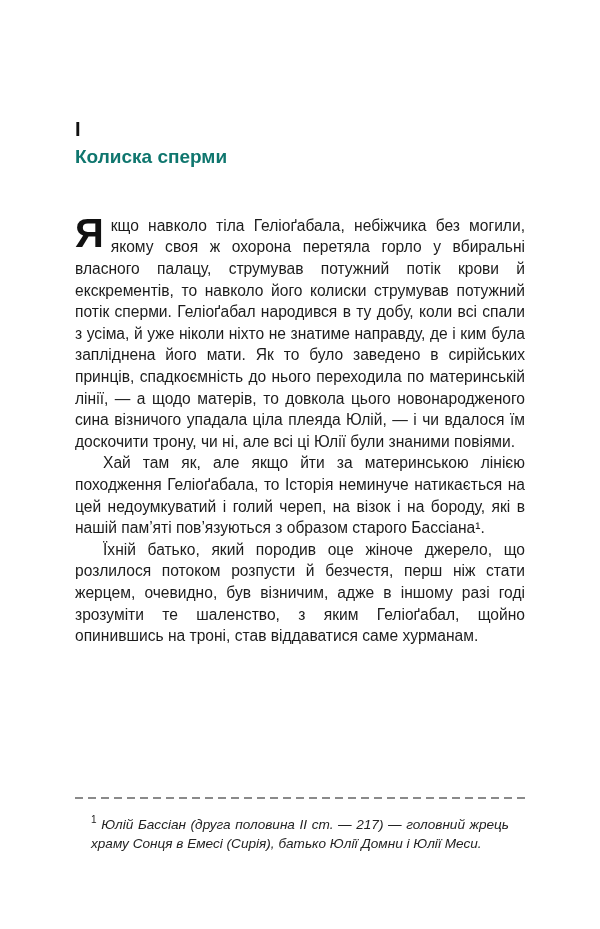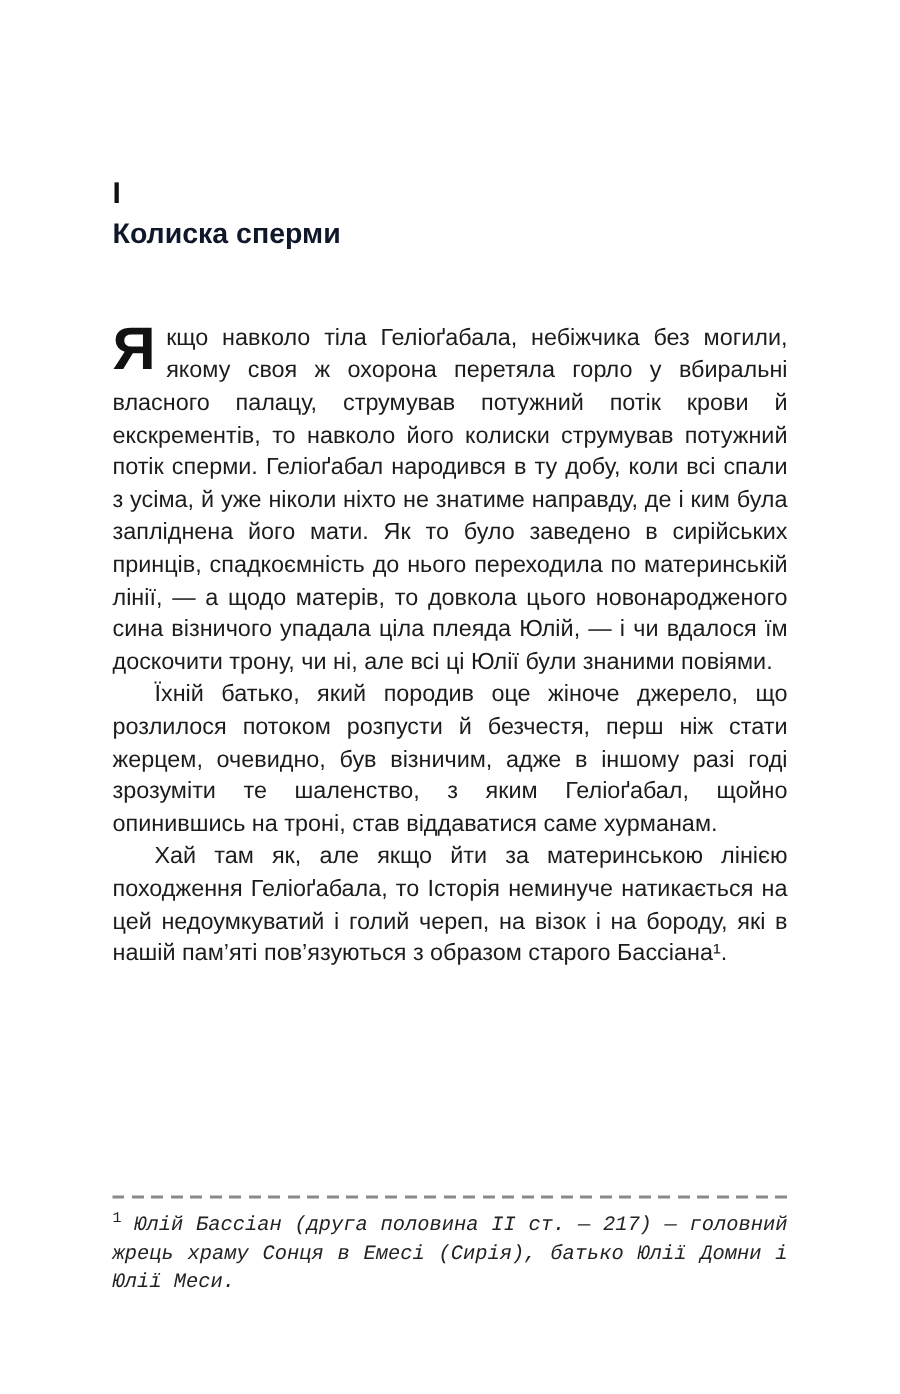--- a/index.html
+++ b/index.html
@@ -28,21 +28,21 @@
     font-size: 20px;
     font-weight: bold;
     line-height: 1.1;
     color: #111111;
   }
   .chapter-title {
     margin: 6px 0 0 0;
     font-size: 19px;
     font-weight: bold;
     line-height: 1.15;
-    color: #0f172a;
+    color: #0f766e;
   }
   .body-text {
     margin-top: 47px;
     font-size: 15.6px;
     line-height: 21.6px;
     text-align: justify;
     color: #1c1c1c;
   }
   .body-text p {
     margin: 0;
@@ -67,27 +67,26 @@
   .footnote-rule {
     height: 2px;
     background: repeating-linear-gradient(
       to right,
       #8a8a8a 0px, #8a8a8a 8px,
       transparent 8px, transparent 13px
     );
     margin-bottom: 9px;
   }
   .footnote {
-    margin: 0;
+    margin: 16px;
     font-size: 13.6px;
     line-height: 19px;
     font-style: italic;
     text-align: justify;
     color: #222222;
-    font-family: Liberation Mono, monospace;
   }
   .footnote sup {
     font-style: normal;
     font-size: 10px;
     line-height: 0;
   }
   .page-number {
     position: absolute;
     left: 0;
     right: 0;
@@ -107,23 +106,23 @@
     <div class="chapter-number">I</div>
 
     <h1 class="chapter-title">Колиска сперми</h1>
 
     <div class="body-text">
 
       <p>
         <span class="drop-cap">Я</span><span>кщо навколо тіла Геліоґабала, небіжчика без могили, якому своя ж охорона перетяла горло у вбиральні власного палацу, струмував потужний потік крови й екскрементів, то навколо його колиски струмував потужний потік сперми. Геліоґабал народився в ту добу, коли всі спали з усіма, й уже ніколи ніхто не знатиме направду, де і ким була запліднена його мати. Як то було заведено в сирійських принців, спадкоємність до нього переходила по материнській лінії, — а щодо матерів, то довкола цього новонародженого сина візничого упадала ціла плеяда Юлій, — і чи вдалося їм доскочити трону, чи ні, але всі ці Юлії були знаними повіями.</span>
       </p>
 
+      <p class="indented">Хай там як, але якщо йти за материнською лінією походження Геліоґабала, то Історія неминуче натикається на цей недоумкуватий і голий череп, на візок і на бороду, які в нашій пам’яті пов’язуються з образом старого Бассіана¹.</p>
+
       <p class="indented">Їхній батько, який породив оце жіноче джерело, що розлилося потоком розпусти й безчестя, перш ніж стати жерцем, очевидно, був візничим, адже в іншому разі годі зрозуміти те шаленство, з яким Геліоґабал, щойно опинившись на троні, став віддаватися саме хурманам.</p>
-
-      <p class="indented">Хай там як, але якщо йти за материнською лінією походження Геліоґабала, то Історія неминуче натикається на цей недоумкуватий і голий череп, на візок і на бороду, які в нашій пам’яті пов’язуються з образом старого Бассіана¹.</p>
 
 
     </div>
   </div>
 
   <div class="footnote-block">
     <div class="footnote-rule"></div>
     <p class="footnote"><sup>1</sup><span> Юлій Бассіан (друга половина II ст. — 217) — головний жрець храму Сонця в Емесі (Сирія), батько Юлії Домни і Юлії Меси.</span></p>
   </div>
 

